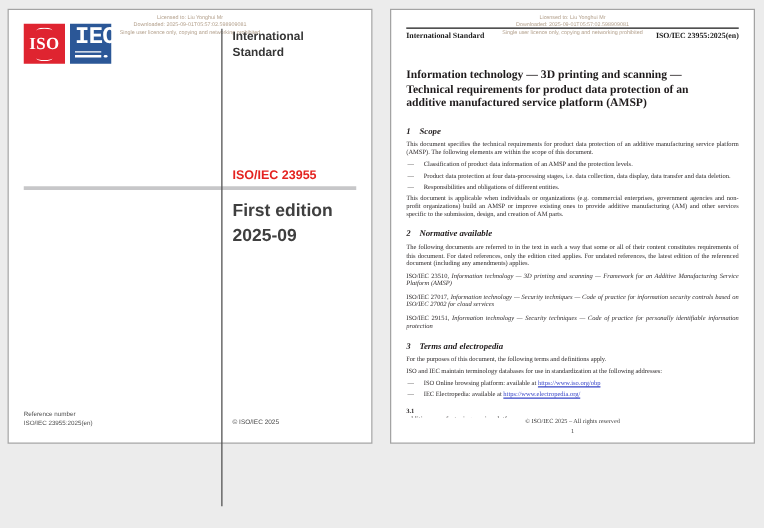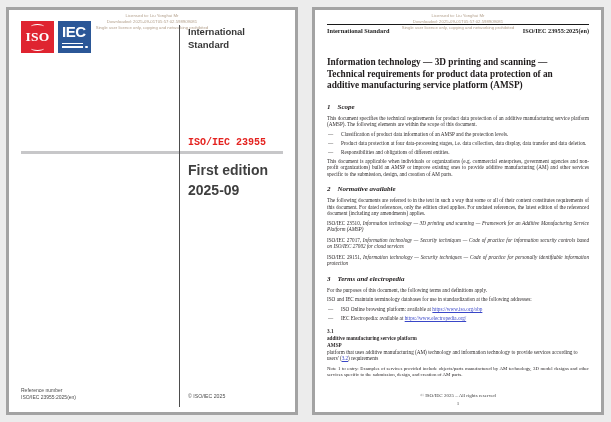--- a/index.html
+++ b/index.html
@@ -3,22 +3,22 @@
 <meta charset="utf-8">
 <style>
   html,body { margin:0; padding:0; }
   body {
     width:611px; height:422px;
     background:#ececec;
     font-family:"Liberation Serif", serif;
     position:relative; overflow:hidden;
   }
   .page {
-    position:absolute; top:7px; width:292px; height:408px;
-    background:#ffffff; border:3px solid #a3a3a3; box-sizing:border-box;
+    position:absolute; top:7px; width:292px; height:348px;
+    background:#ffffff; border:1px solid #a3a3a3; box-sizing:border-box;
   }
   #page-cover { left:6px; }
   #page-one  { left:312px; }
 
   .license {
     position:absolute; top:3px; left:0; right:0; text-align:center;
     font-family:"Liberation Sans", sans-serif;
     font-size:4.3px; line-height:1.4; color:#b3a08c; white-space:pre-line;
   }
 
@@ -33,43 +33,43 @@
   }
   .iso-arc { position:absolute; left:10px; width:13px; height:4px; }
   .iso-arc.top    { top:2.5px;  border-top:1.2px solid #fff; border-radius:50%; }
   .iso-arc.bottom { bottom:2.5px; border-bottom:1.2px solid #fff; border-radius:50%; }
 
   .iec-box {
     position:absolute; left:49px; top:11px; width:33px; height:32px;
     background:#2b5797; color:#fff;
   }
   .iec-text {
-    font-family:Liberation Sans, sans-serif; font-weight:bold;
-    font-size:15px; line-height:15px; padding:3px 0 0 4px; letter-spacing:-.5px;
+    font-family:Liberation Mono, monospace; font-weight:bold;
+    font-size:19px; line-height:15px; padding:3px 0 0 4px; letter-spacing:-.5px;
   }
   .iec-bar { position:absolute; left:4px; height:1.3px; background:#fff; }
   .iec-bar.b1 { bottom:9px; width:21px; }
   .iec-bar.b2 { bottom:5.5px; width:21px; }
   .iec-dot { position:absolute; bottom:4.8px; left:27px; width:2.6px; height:2.6px;
              border-radius:50%; background:#fff; }
 
   .cover-rule {
     position:absolute; left:12px; right:12px; top:141px; height:2.5px; background:#c7c7c9;
   }
   .cover-divider {
     position:absolute; left:170px; top:15px; width:1px; height:382px; background:#4d4d4d;
   }
   .cover-doctype {
     position:absolute; left:179px; top:16px;
     font-family:"Liberation Sans", sans-serif; font-weight:bold;
     font-size:9.5px; line-height:1.35; color:#363636; white-space:pre-line;
   }
   .cover-number {
     position:absolute; left:179px; top:127px;
-    font-family:Liberation Mono, monospace; font-weight:bold;
+    font-family:Liberation Sans, sans-serif; font-weight:bold;
     font-size:10px; color:#e42320;
   }
   .cover-edition {
     position:absolute; left:179px; top:150px;
     font-family:"Liberation Sans", sans-serif; font-weight:bold;
     font-size:14px; line-height:1.45; color:#3f3f3f; white-space:pre-line;
   }
   .cover-title {
     position:absolute; left:12px; top:148px; width:158px;
     font-weight:bold; font-size:9px; line-height:1.35; color:#221e1f; white-space:pre-line;
@@ -156,21 +156,21 @@
 
   <div class="p1-rule"></div>
   <div class="p1-header">
     <span>International Standard</span>
     <span>ISO/IEC 23955:2025(en)</span>
   </div>
 
   <div class="p1-content">
     <div class="p1-title">Information technology — 3D printing and scanning —
 Technical requirements for product data protection of an
-additive manufacturing service platform (AMSP)</div>
+additive manufactured service platform (AMSP)</div>
 
     <div class="sec-h first">
       <span class="num">1</span><span>Scope</span>
     </div>
     <div class="para">This document specifies the technical requirements for product data protection of an additive manufacturing service platform (AMSP). The following elements are within the scope of this document.</div>
     <div class="bullet">
       <span class="dash">—</span>
       <span class="btext">Classification of product data information of an AMSP and the protection levels.</span>
     </div>
     <div class="bullet">

